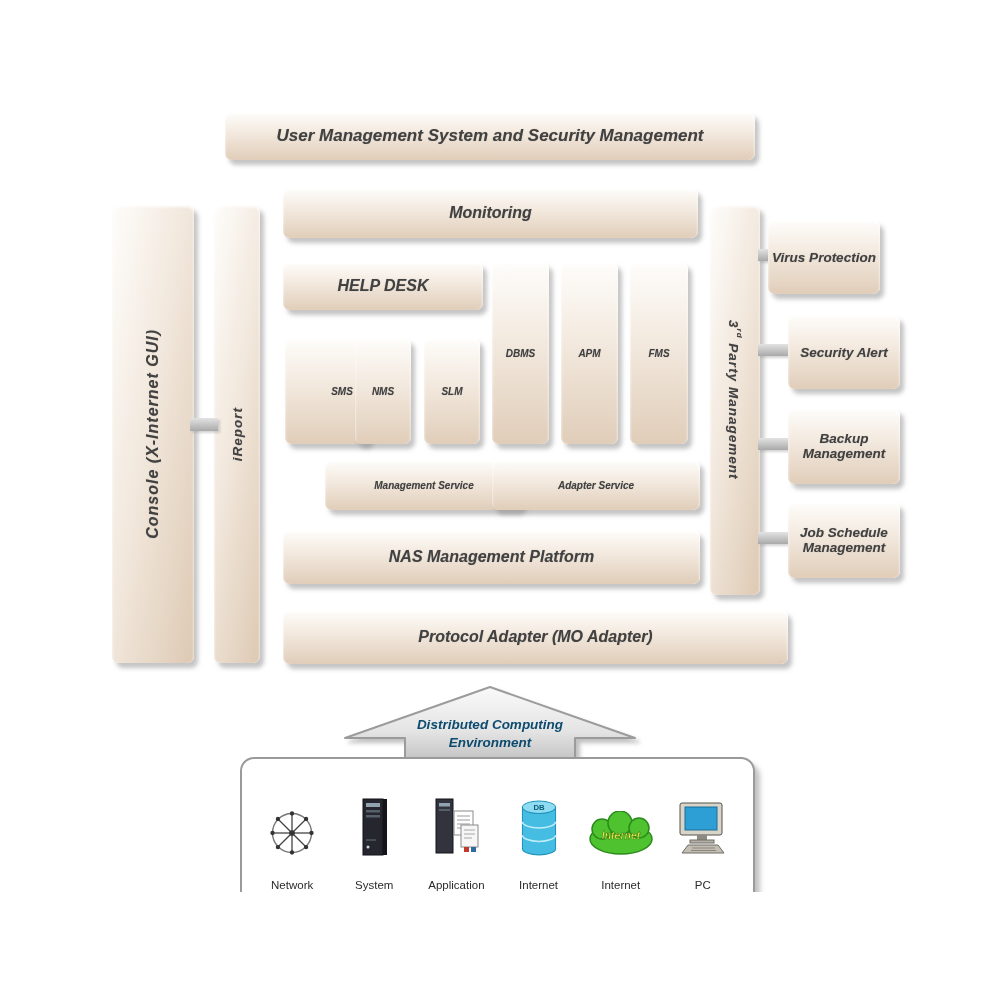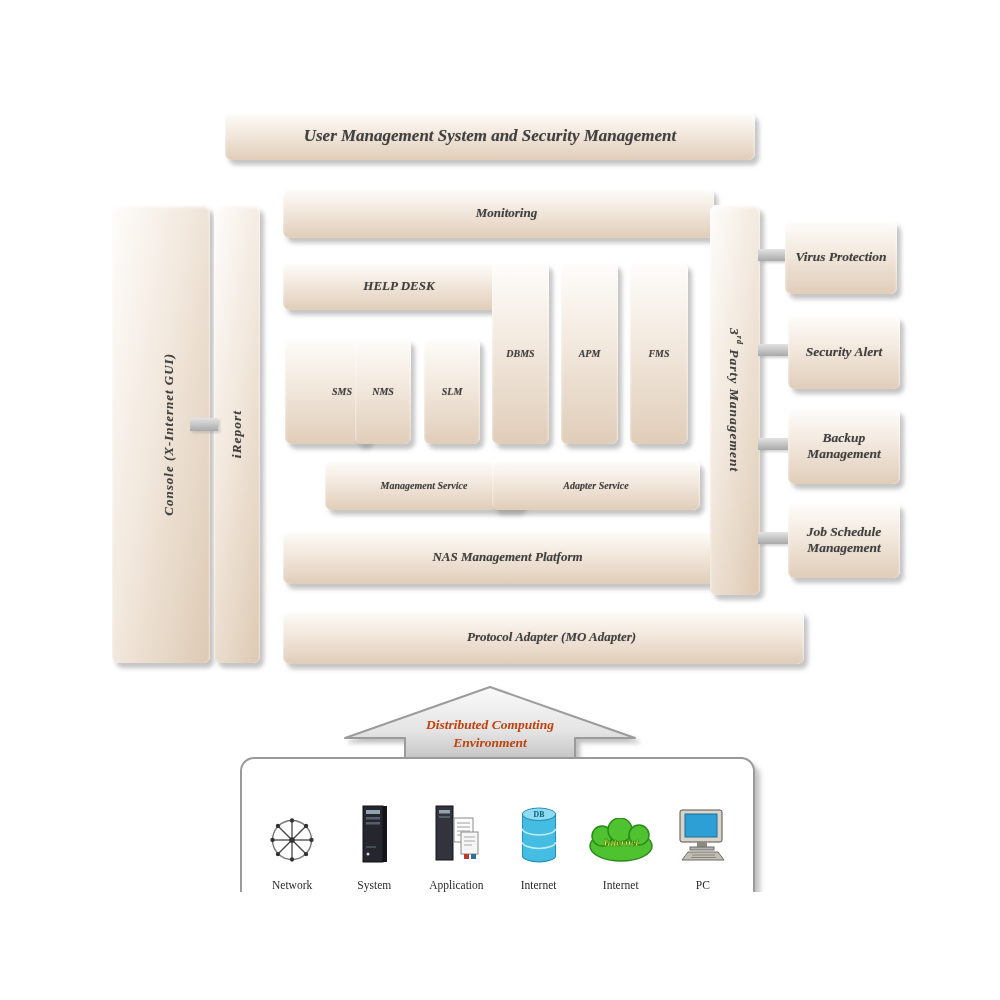--- a/index.html
+++ b/index.html
@@ -1,17 +1,17 @@
 <!DOCTYPE html>
 <html><head>
 <meta charset="utf-8">
 <style>
   html,body{margin:0;padding:0;background:#ffffff;}
   #stage{position:relative;width:1000px;height:892px;background:#ffffff;overflow:hidden;
-         font-family:Liberation Serif, serif;}
+         font-family:Liberation Sans, sans-serif;}
 
   
   .blk{
     position:absolute;
     background:linear-gradient(180deg,#fefdfb 0%,#f4ebe1 40%,#e0cdb9 100%);
     border-radius:7px;
     box-shadow:inset 0 2px 3px rgba(255,255,255,.95), 4px 5px 4px rgba(140,140,140,.5);
     display:flex;align-items:center;justify-content:center;text-align:center;
     color:#414141;font-style:italic;font-weight:bold;
     text-shadow:0 0 1px rgba(70,70,70,.35);
@@ -21,33 +21,33 @@
   .vtext-down{writing-mode:vertical-rl;letter-spacing:1px;}
   sup{font-size:60%;}
 
   .connector{position:absolute;background:linear-gradient(180deg,#e3e3e3,#a9a9a9);
              box-shadow:2px 2px 2px rgba(150,150,150,.4);}
 
   
   #arrow-svg{position:absolute;left:340px;top:684px;width:300px;height:82px;
              filter:drop-shadow(4px 4px 2px rgba(130,130,130,.5));}
   .arrow-label{position:absolute;left:365px;top:716px;width:250px;text-align:center;
-               font-size:13.5px;font-weight:bold;font-style:italic;color:#c2410c;line-height:1.35;}
+               font-size:13.5px;font-weight:bold;font-style:italic;color:#0c4a6e;line-height:1.35;}
 
   
   .env-box{position:absolute;left:240px;top:757px;width:515px;height:148px;
            background:#ffffff;border:2.5px solid #9a9a9a;border-radius:14px;
            box-shadow:5px 6px 5px rgba(120,120,120,.45);
            display:flex;justify-content:space-evenly;align-items:flex-end;padding:10px 6px 12px 6px;box-sizing:border-box;}
   .env-item{display:flex;flex-direction:column;align-items:center;justify-content:flex-end;width:76px;}
   .env-icon{height:68px;display:flex;align-items:flex-end;justify-content:center;}
-  .env-label{margin-top:13px;font-size:11.5px;color:#2b2b2b;}
-
-  
-  .fs17{font-size:17px;} .fs15{font-size:13px;padding-left:16px;} .fs14{font-size:10px;} .fs13{font-size:13.5px;}
+  .env-label{margin-top:20px;font-size:11.5px;color:#2b2b2b;}
+
+  
+  .fs17{font-size:17px;} .fs15{font-size:16px;} .fs14{font-size:10px;} .fs13{font-size:13.5px;}
 </style>
 </head>
 <body>
 
 <div id="stage">
 
   <div class="blk fs17" style="left:225px;top:112px;width:530px;height:48px;">User Management System and Security Management</div>
 
   <div class="blk vbar fs15" style="left:112px;top:205px;width:82px;height:458px;">
     <span class="vtext-up">Console (X-Internet GUI)</span>
@@ -78,21 +78,21 @@
 
   <div class="blk vbar fs13" style="left:710px;top:205px;width:50px;height:390px;">
     <span class="vtext-down"><span>3</span><sup>rd</sup><span> Party Management</span></span>
   </div>
 
   <div class="connector" style="left:758px;top:249px;width:32px;height:12px;"></div>
   <div class="connector" style="left:758px;top:344px;width:32px;height:12px;"></div>
   <div class="connector" style="left:758px;top:438px;width:32px;height:12px;"></div>
   <div class="connector" style="left:758px;top:532px;width:32px;height:12px;"></div>
 
-  <div class="blk fs13" style="left:785px;top:220px;width:108px;height:70px;padding:2px;">Virus Protection</div>
+  <div class="blk fs13" style="left:768px;top:220px;width:108px;height:70px;padding:2px;">Virus Protection</div>
   <div class="blk fs13" style="left:788px;top:408px;width:108px;height:72px;padding:2px;">Backup Management</div>
   <div class="blk fs13" style="left:788px;top:315px;width:108px;height:70px;padding:2px;">Security Alert</div>
   <div class="blk fs13" style="left:788px;top:502px;width:108px;height:72px;padding:2px;">Job Schedule Management</div>
 
   <svg id="arrow-svg" viewBox="0 0 300 82">
     <defs>
       <linearGradient id="gArrow" x1="0" y1="0" x2="0" y2="1">
         <stop offset="0" stop-color="#fafafa"></stop>
         <stop offset="0.6" stop-color="#e4e4e4"></stop>
         <stop offset="1" stop-color="#c2c2c2"></stop>

